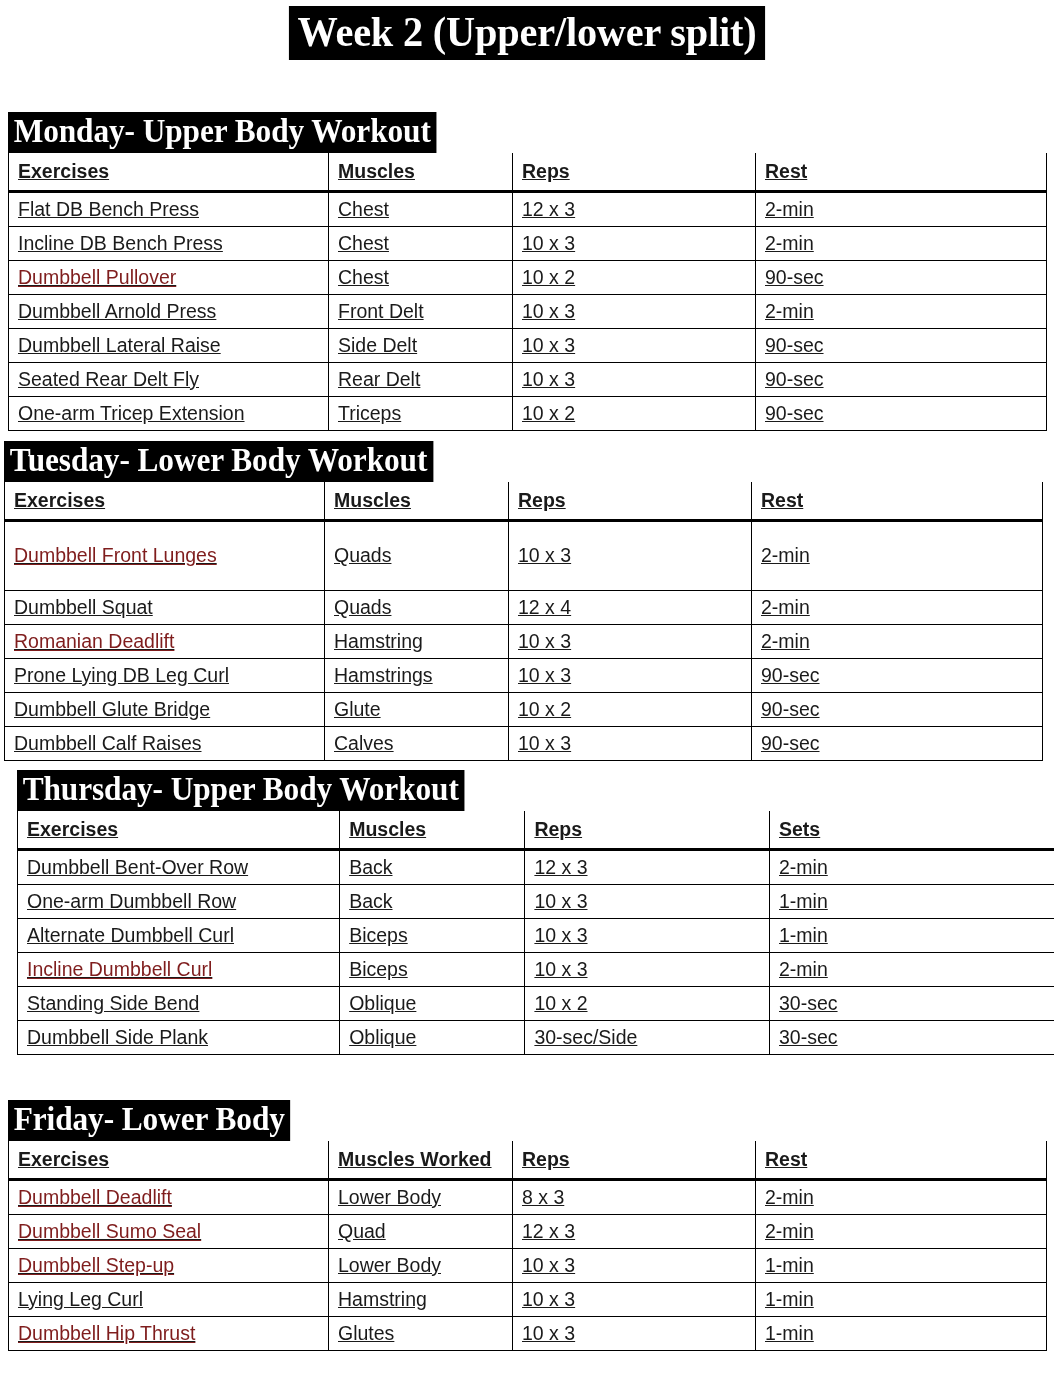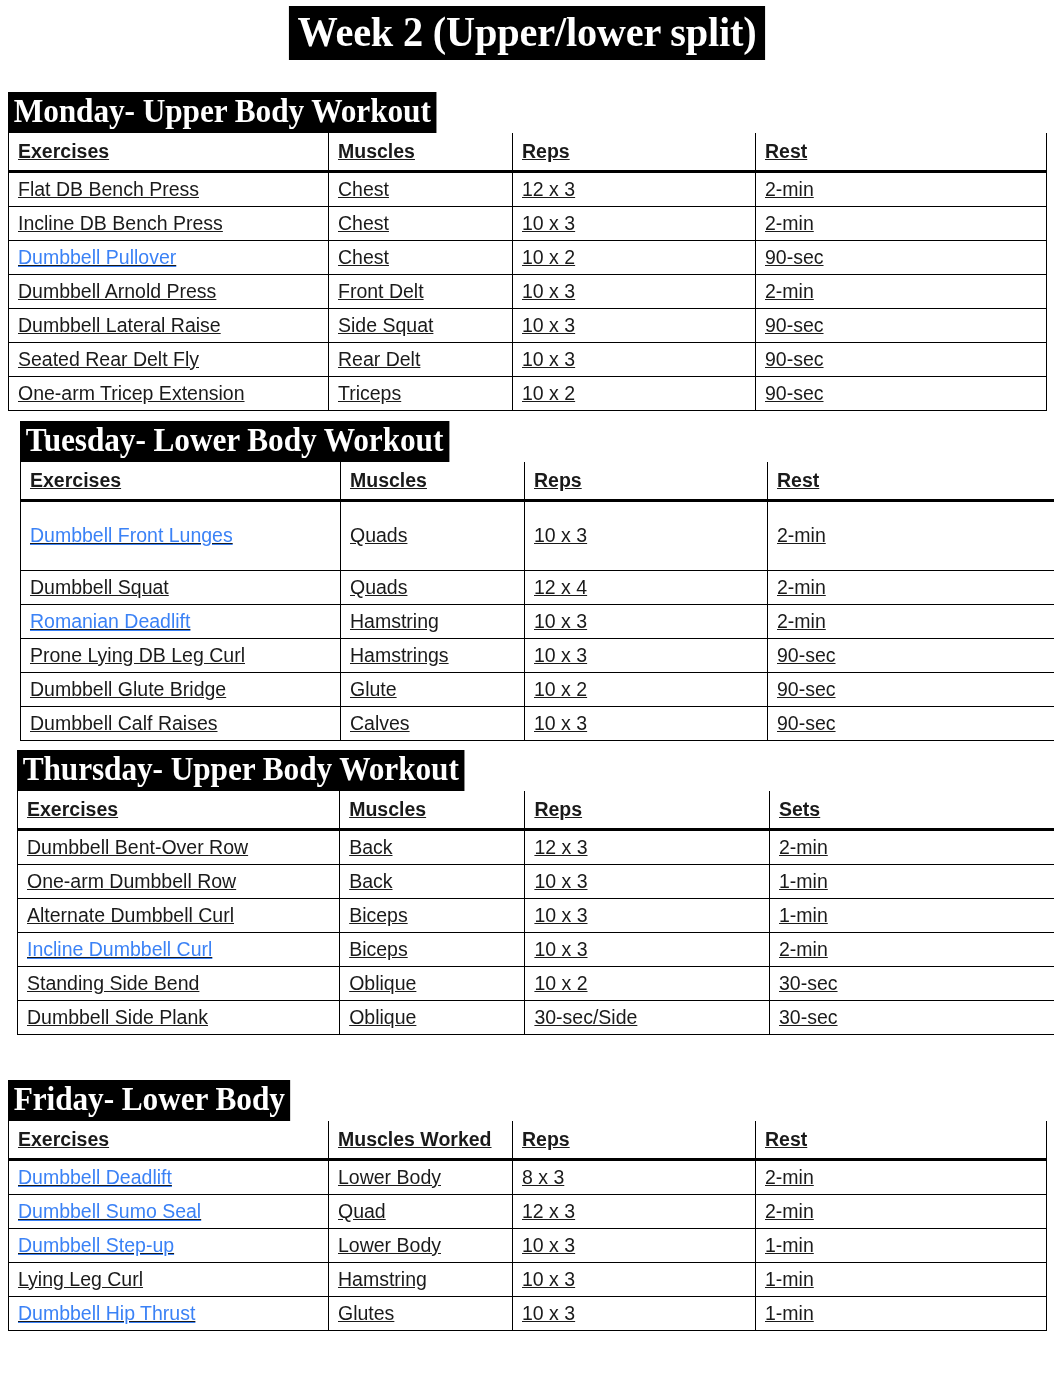--- a/index.html
+++ b/index.html
@@ -102,30 +102,30 @@
 
   table.workout tbody td { font-weight: normal; }
 
   
   table.workout tr.tall td {
     height: 63px;
   }
 
   
   a.xlink {
-    color: #3b82f6;
+    color: #7f1d1d;
     text-decoration: underline;
     text-underline-offset: 2px;
     cursor: pointer;
   }
 
   
   .section { margin: 0; }
-  .sec-monday   { padding-top: 32px; padding-left: 8px; }
-  .sec-tuesday  { padding-top: 10px; padding-left: 20px; }
+  .sec-monday   { padding-top: 52px; padding-left: 8px; }
+  .sec-tuesday  { padding-top: 10px; padding-left: 4px; }
   .sec-thursday { padding-top: 9px;  padding-left: 17px; }
   .sec-friday   { padding-top: 45px; padding-left: 8px; }
 
   .sec-thursday table.workout { width: 1046px; }
 </style>
 </head>
 <body>
 
 <div class="page">
 
@@ -171,21 +171,21 @@
               <td><span>90-sec</span></td>
             </tr>
             <tr>
               <td><span>Dumbbell Arnold Press</span></td>
               <td><span>Front Delt</span></td>
               <td><span>10 x 3</span></td>
               <td><span>2-min</span></td>
             </tr>
             <tr>
               <td><span>Dumbbell Lateral Raise</span></td>
-              <td><span>Side Squat</span></td>
+              <td><span>Side Delt</span></td>
               <td><span>10 x 3</span></td>
               <td><span>90-sec</span></td>
             </tr>
             <tr>
               <td><span>Seated Rear Delt Fly</span></td>
               <td><span>Rear Delt</span></td>
               <td><span>10 x 3</span></td>
               <td><span>90-sec</span></td>
             </tr>
             <tr>

